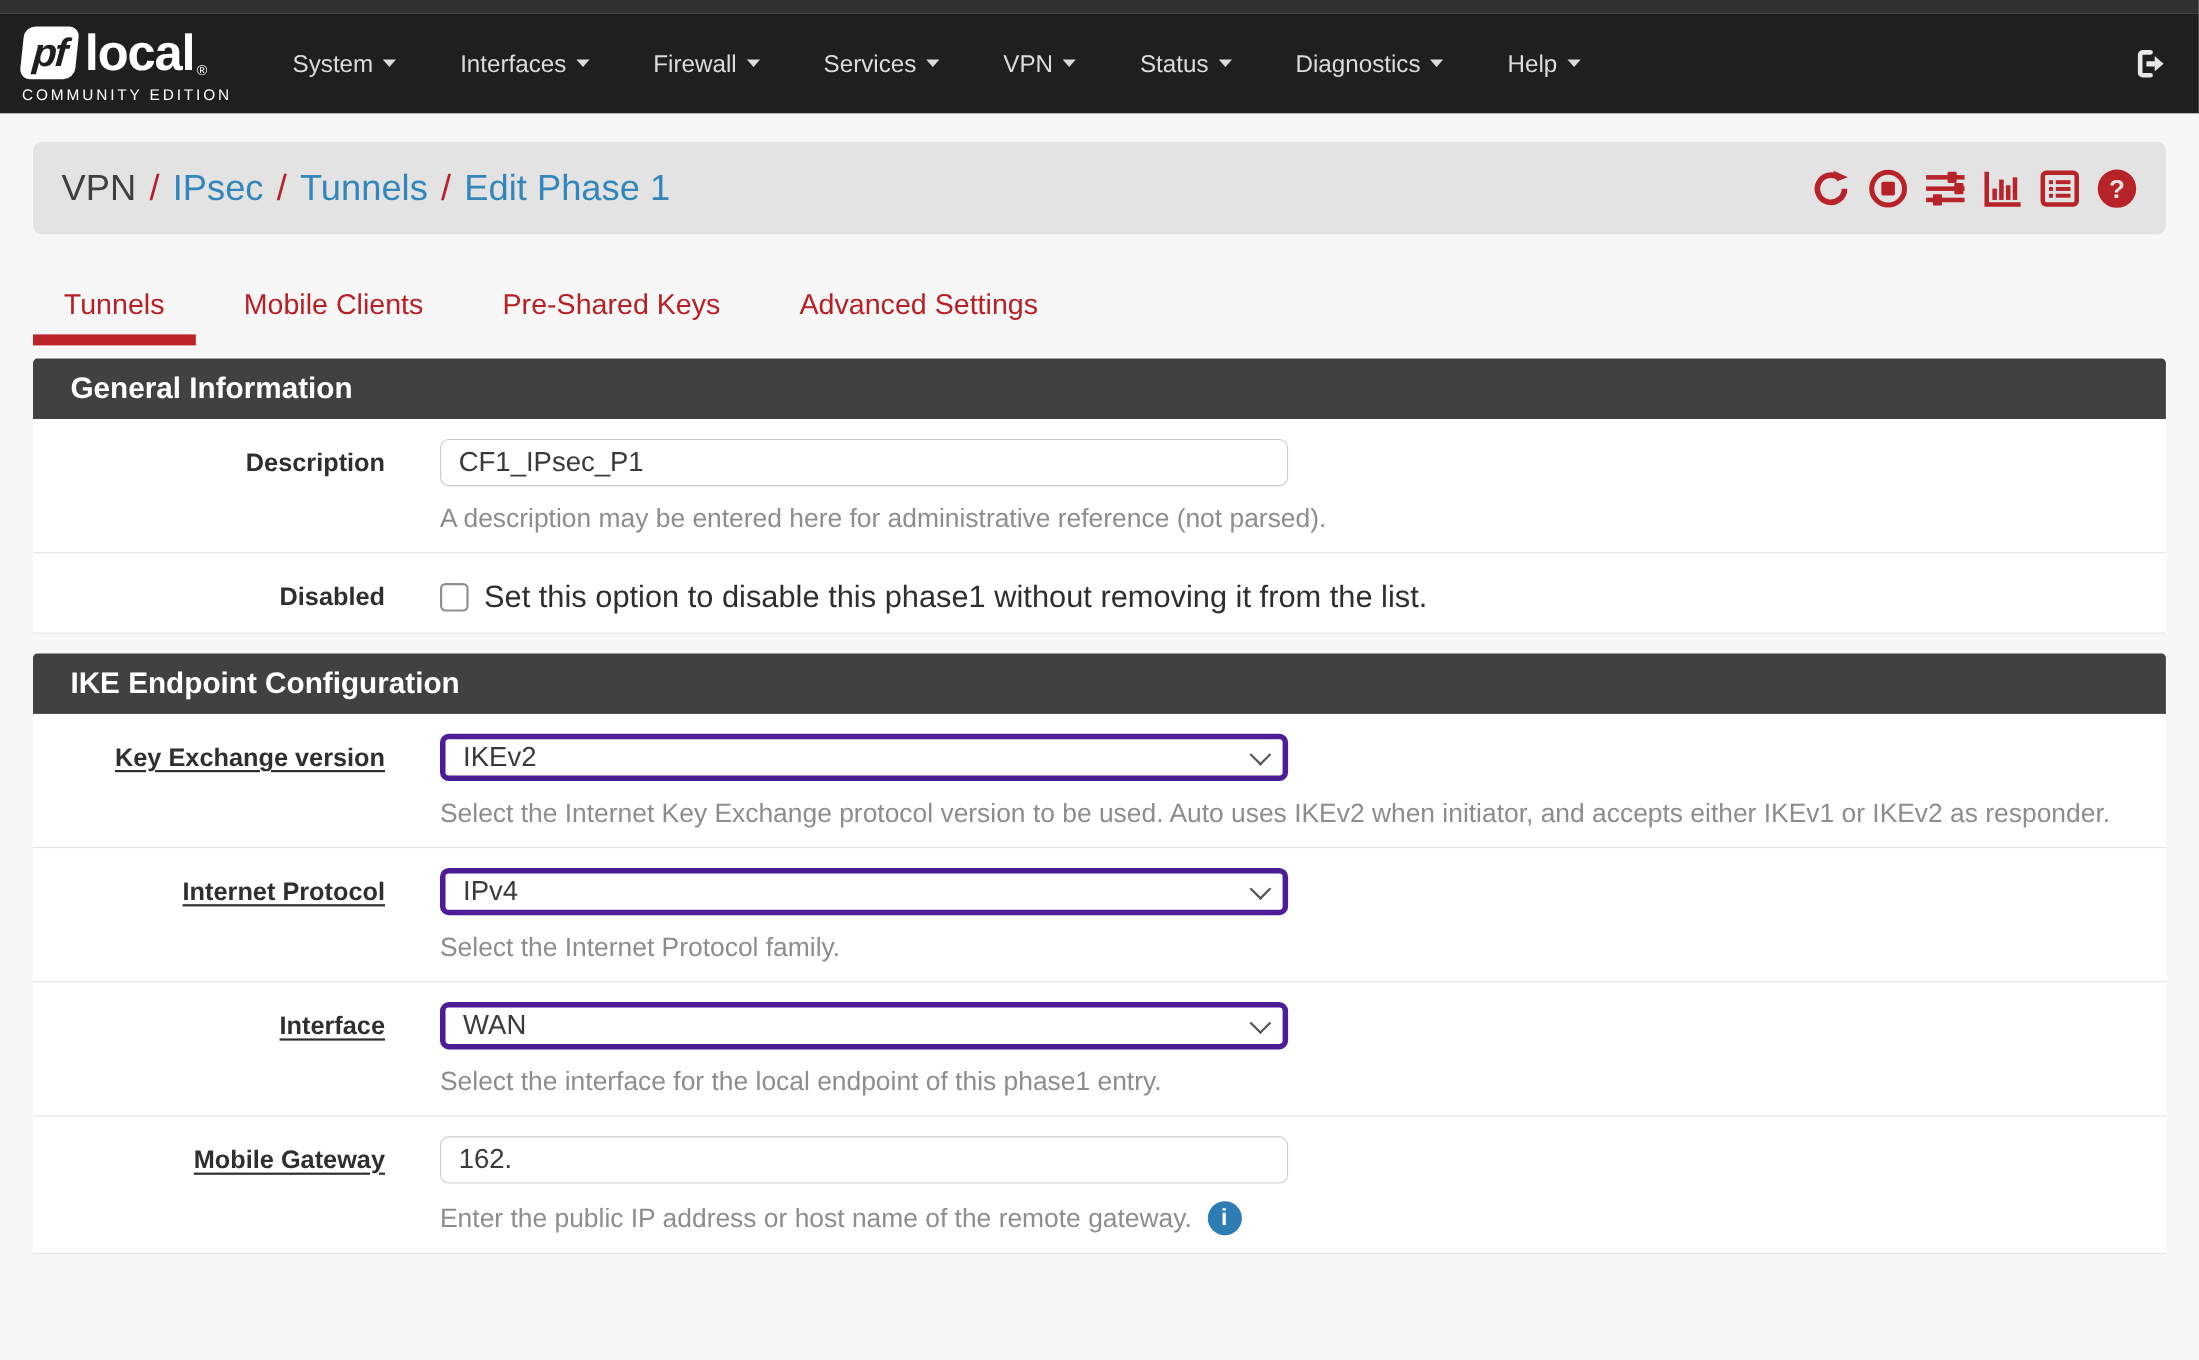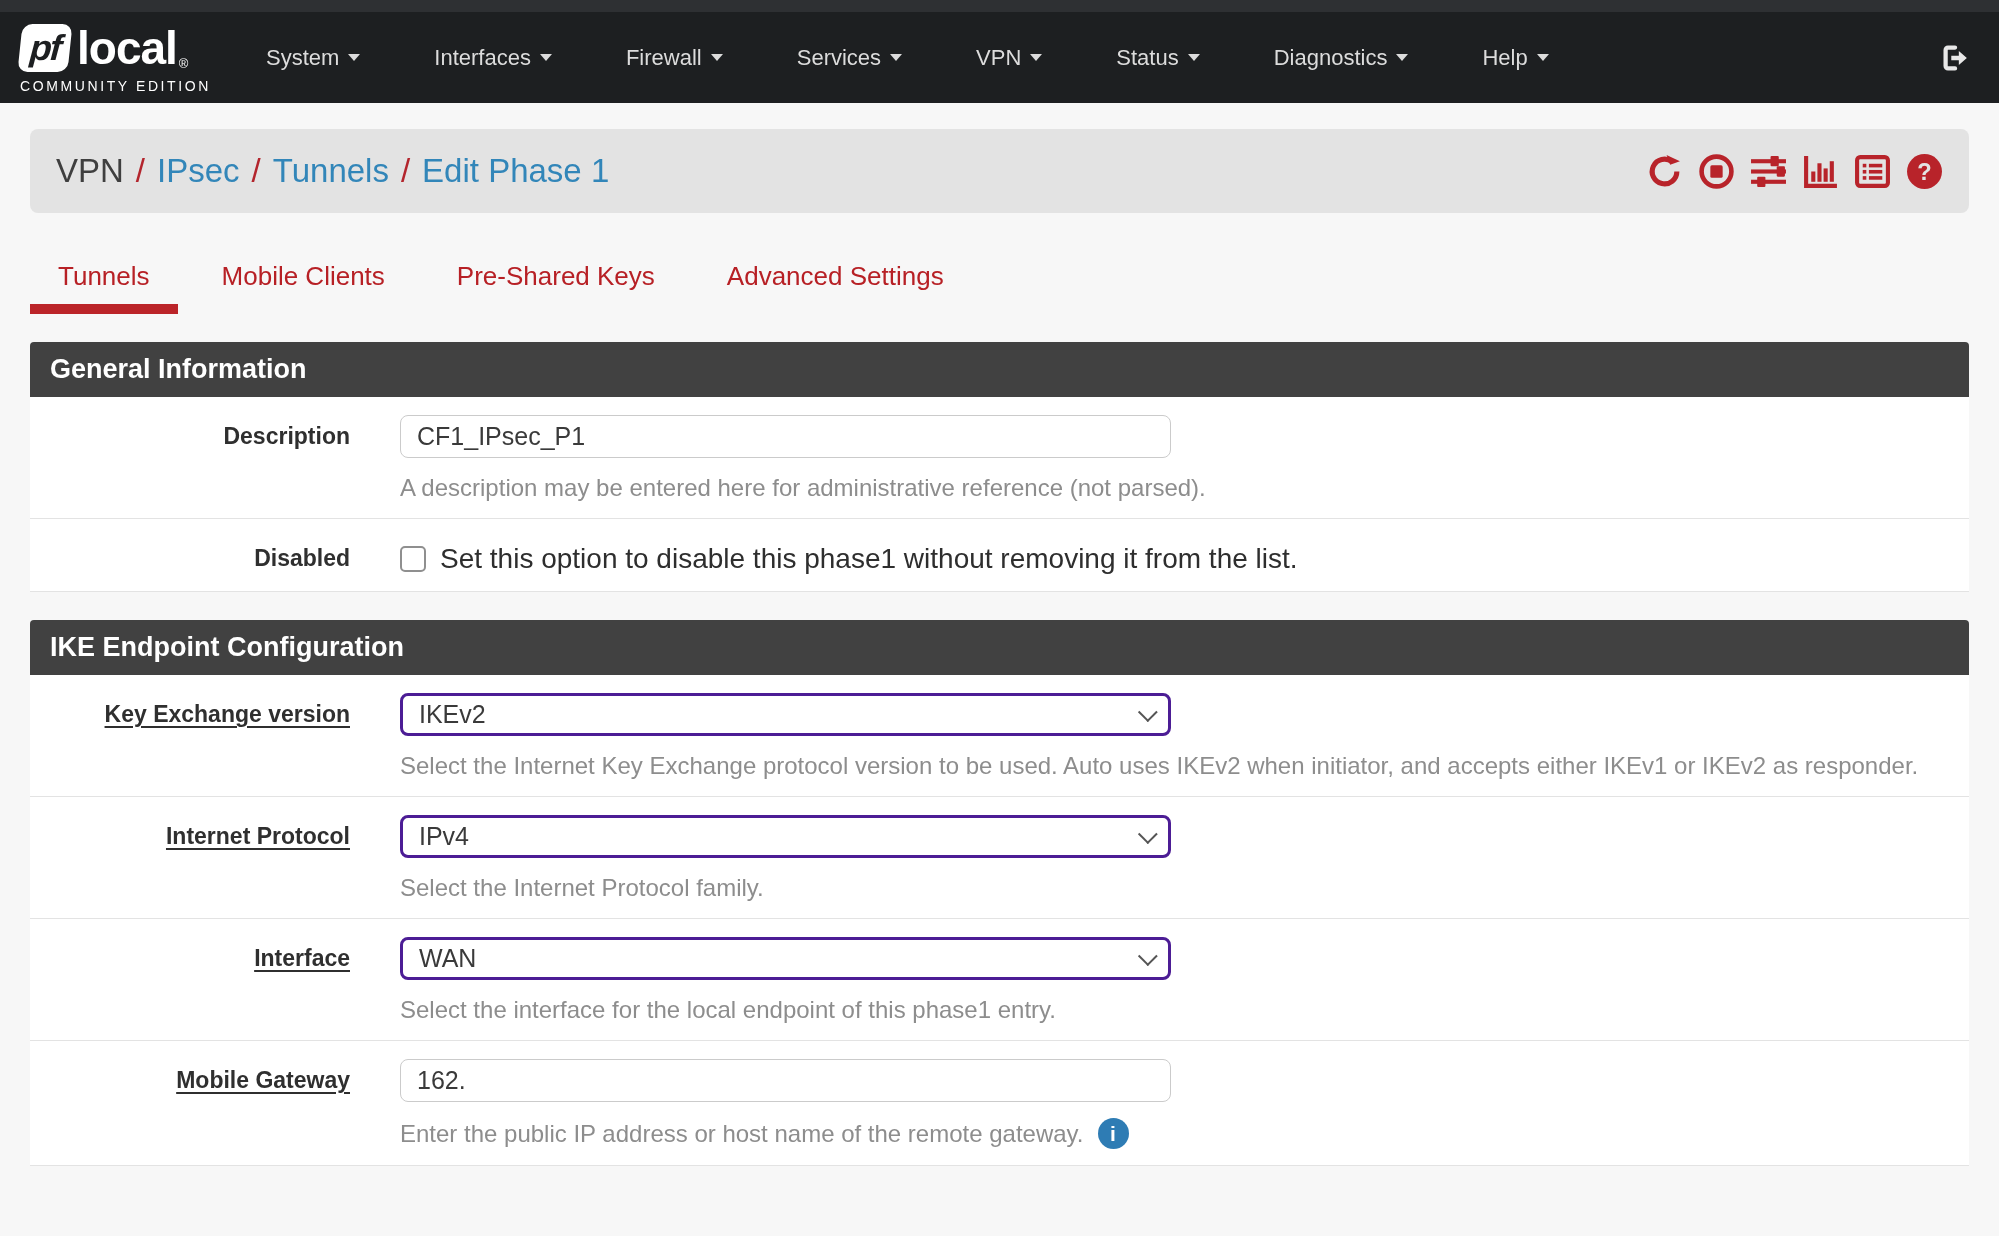--- a/index.html
+++ b/index.html
@@ -10,21 +10,21 @@
   .topstrip { height:12px; background:#2e3033; }
   .navbar { height:91px; background:#1d1f21; display:flex; align-items:center; padding:0 26px 0 20px; }
   .brand { display:flex; flex-direction:column; margin-right:10px; cursor:pointer; }
   .brand-row { display:flex; align-items:center; }
   .logo-tile { width:50px; height:48px; background:#ffffff; border-radius:10px;
                transform:skewX(-6deg); display:flex; align-items:center; justify-content:center; }
   .logo-pf { font-size:36px; font-weight:bold; font-style:italic; color:#1d1f21; letter-spacing:-2px; transform:skewX(2deg); }
   .logo-sense { font-size:46px; font-weight:bold; color:#ffffff; margin-left:7px; letter-spacing:-1px; }
   .logo-reg { font-size:13px; color:#ffffff; align-self:flex-end; margin:0 0 4px 2px; }
   .logo-edition { font-size:14px; color:#ffffff; letter-spacing:2.6px; margin-top:3px; white-space:nowrap; }
-  .navbar-menu { display:flex; align-items:center; margin-left:16px;gap:16px; }
+  .navbar-menu { display:flex; align-items:center; margin-left:16px; }
   .nav-item { color:#dcdcdc; font-size:22px; padding:0 29px; display:flex; align-items:center; cursor:pointer; white-space:nowrap; }
   .caret { width:0; height:0; border-left:6px solid transparent; border-right:6px solid transparent;
            border-top:7px solid #dcdcdc; margin-left:9px; display:inline-block; }
   .nav-right { margin-left:auto; display:flex; align-items:center; }
   .signout { width:34px; height:34px; color:#e8e8e8; cursor:pointer; }
 
   
   .bc-bar { margin:26px 30px 0 30px; background:#e3e3e3; border-radius:8px; height:84px;
             display:flex; align-items:center; padding:0 26px; }
   .bc-text { font-size:33px; display:flex; align-items:baseline; }
@@ -37,32 +37,32 @@
 
   
   .tabs { margin:48px 30px 0 30px; display:flex; }
   .tab { color:#b72025; font-size:26px; padding:0 28px 22px 28px; margin-right:16px; cursor:pointer; position:relative; white-space:nowrap; }
   .tab.active::after { content:""; position:absolute; left:0; right:0; bottom:0; height:10px; background:#bb2429; }
 
   
   .panel { margin:0 30px; }
   .panel + .panel { margin-top:18px; }
   .panel-heading { background:#414141; color:#ffffff; font-size:27px; font-weight:bold;
-                   height:55px; display:flex; align-items:center; padding-left:20px;
-                   border-radius:4px 4px 0 0; margin-top:28px; }
+                   height:55px; display:flex; align-items:center; padding-left:34px;
+                   border-radius:4px 4px 0 0; margin-top:12px; }
   .panel-body { background:#ffffff; }
   .frow { display:flex; border-bottom:1px solid #e3e3e3; padding:18px 0 16px 0; }
   .fl { width:340px; min-width:340px; text-align:right; padding-right:20px; padding-top:8px;
         font-size:23px; font-weight:bold; color:#2f2f2f; }
   .fl.u { text-decoration:underline; text-underline-offset:4px; }
   .fc { padding-left:30px; flex:1; }
   .tinput { width:771px; height:43px; border:1px solid #cbcbcb; border-radius:8px;
             font-family:"Liberation Sans", sans-serif; font-size:25px; color:#3a3a3a;
             padding:0 16px; background:#ffffff; outline:none; display:block; }
-  .selbox { width:771px; height:43px; border:3px solid #4c1d95; border-radius:8px; background:#ffffff;
+  .selbox { width:771px; height:43px; border:5px solid #4c1d95; border-radius:8px; background:#ffffff;
             display:flex; align-items:center; padding:0 16px; cursor:pointer; }
   .selbox .selval { font-size:25px; color:#3a3a3a; }
   .chev { margin-left:auto; width:14px; height:14px; border-right:2px solid #555; border-bottom:2px solid #555;
           transform:rotate(45deg) translateY(-4px); }
   .help { margin-top:16px; font-size:24px; color:#8d8d8d; display:flex; align-items:center; }
   .cbrow { display:flex; align-items:center; padding-top:6px; }
   .checkbox { width:26px; height:26px; border:2px solid #8f8f8f; border-radius:5px; background:#fff; cursor:pointer; flex:none; }
   .cbtext { font-size:28px; color:#2e2e2e; margin-left:14px; }
   .static-val { font-size:24px; color:#333; padding-top:8px; }
   .info-icon { width:31px; height:31px; background:#2e7cb4; border-radius:50%; color:#fff;

